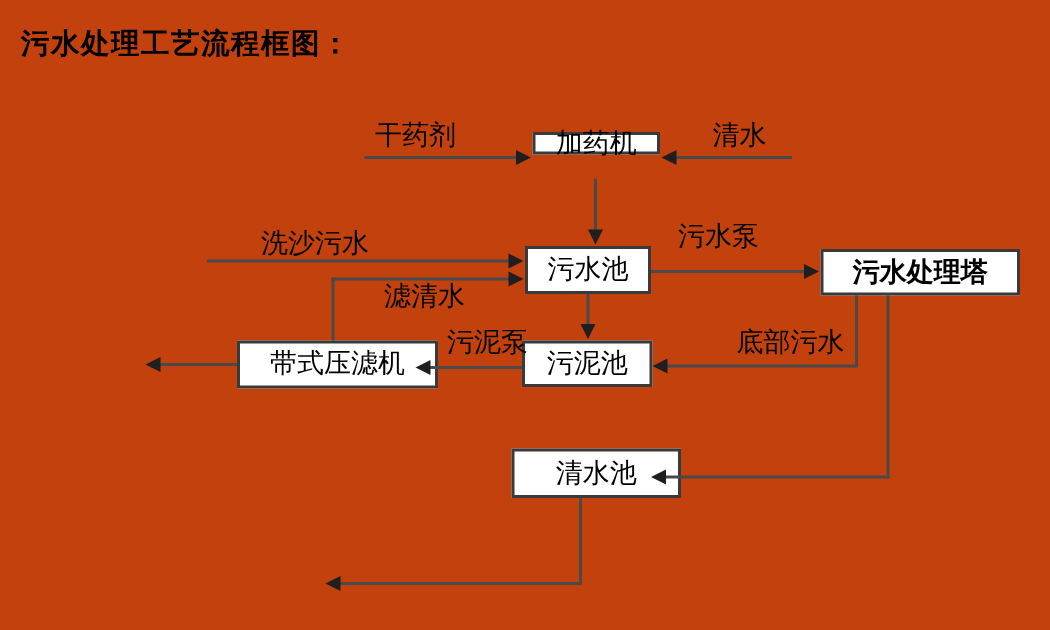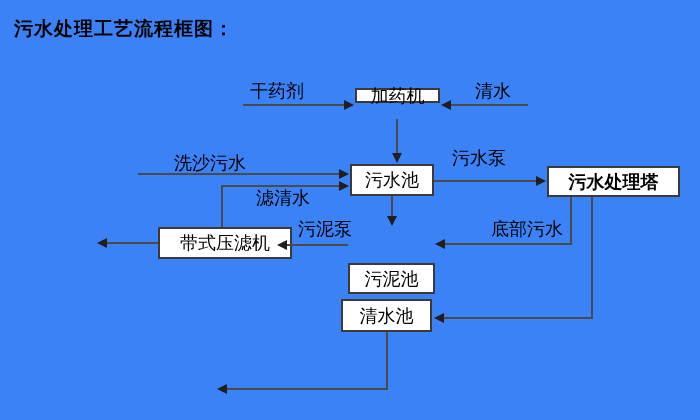--- a/index.html
+++ b/index.html
@@ -1,17 +1,17 @@
 <!DOCTYPE html>
 <html><head>
 <meta charset="utf-8">
 <style>
   html,body{margin:0;padding:0;background:#ffffff;}
   #stage{
-    position:relative;width:700px;height:420px;background:#3b82f6;overflow:hidden;
+    position:relative;width:700px;height:420px;background:#c2410c;overflow:hidden;
     font-family:"DejaVu Serif","Liberation Serif",serif;color:#000000;
   }
   .title{
     position:absolute;font-size:19px;font-weight:bold;letter-spacing:1px;white-space:nowrap;
   }
   .box{
     position:absolute;border:2px solid #3a3a3a;background:#ffffff;
     display:flex;align-items:center;justify-content:center;
     font-size:18px;line-height:1;white-space:nowrap;box-sizing:border-box;
   }
@@ -28,23 +28,23 @@
 </head>
 <body>
 
 <div id="stage">
 
   <div class="title" style="left:14px;top:16px;">污水处理工艺流程框图：</div>
 
   <div class="box" style="left:355px;top:88px;width:85px;height:15px;">加药机</div>
   <div class="box" style="left:350px;top:164px;width:84px;height:32px;">污水池</div>
   <div class="box" style="left:547px;top:166px;width:133px;height:31px;font-weight:bold;">污水处理塔</div>
-  <div class="box" style="left:348px;top:227px;width:87px;height:31px;margin-top:36px;">污泥池</div>
+  <div class="box" style="left:348px;top:227px;width:87px;height:31px;">污泥池</div>
   <div class="box" style="left:158px;top:227px;width:134px;height:32px;">带式压滤机</div>
-  <div class="box" style="left:341px;top:299px;width:91px;height:33px;">清水池</div>
+  <div class="box" style="left:341px;top:299px;width:113px;height:33px;">清水池</div>
 
   <div class="lbl" style="left:250px;top:82px;">干药剂</div>
   <div class="lbl" style="left:475px;top:82px;">清水</div>
   <div class="lbl" style="left:174px;top:154px;">洗沙污水</div>
   <div class="lbl" style="left:256px;top:189px;">滤清水</div>
   <div class="lbl" style="left:452px;top:149px;">污水泵</div>
   <div class="lbl" style="left:298px;top:220px;">污泥泵</div>
   <div class="lbl" style="left:491px;top:220px;">底部污水</div>
 
   <div class="hline" style="left:243px;top:104px;width:104px;"></div>

